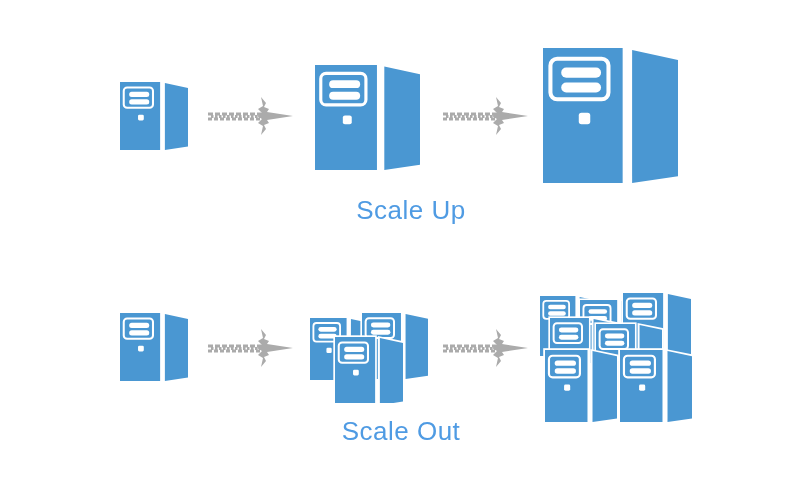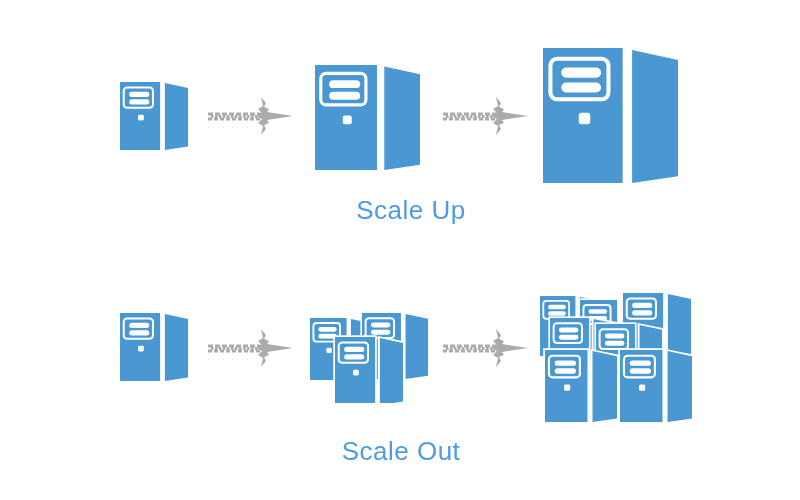--- a/index.html
+++ b/index.html
@@ -136,16 +136,16 @@
       <g transform="translate(5,57)  scale(0.72)">
           <use href="#server-halo"></use>
           <use href="#server"></use>
         </g>
       <g transform="translate(80,57) scale(0.72)">
           <use href="#server-halo"></use>
           <use href="#server"></use>
         </g>
     </svg>
 
-    <div class="row-label" style="left:401px;top:436px">Scale Out</div>
+    <div class="row-label" style="left:401px;top:416px">Scale Out</div>
   </div>
 
 </div>
 
 </body></html>

